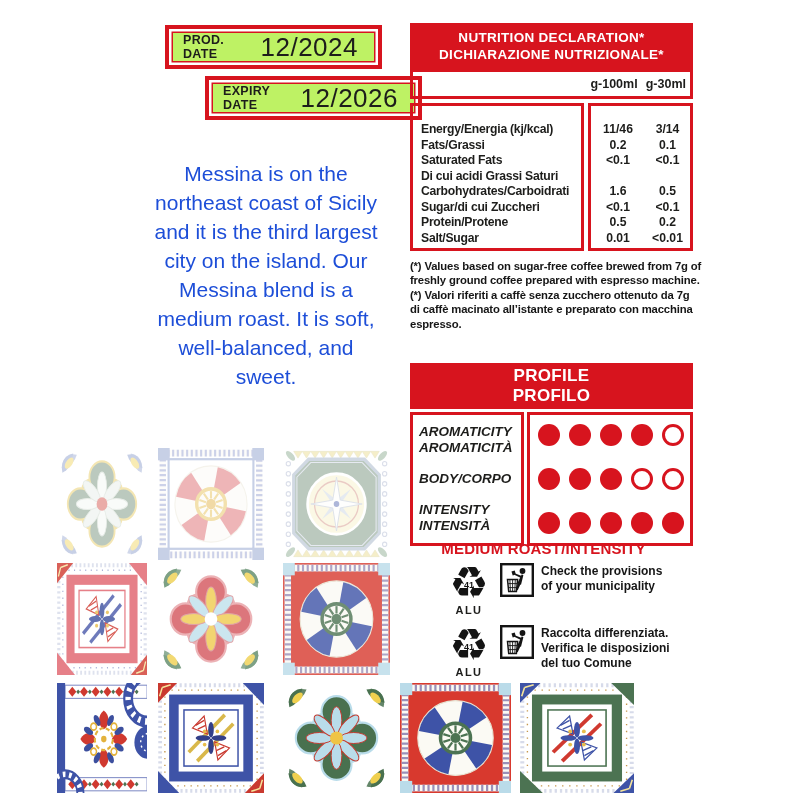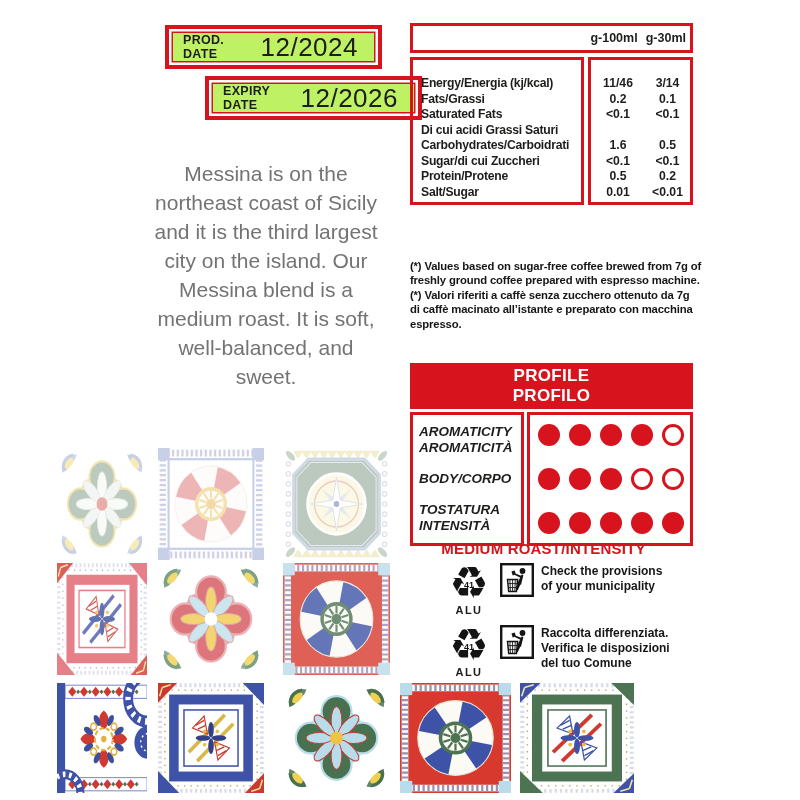--- a/index.html
+++ b/index.html
@@ -10,21 +10,21 @@
   .date-box{position:absolute;left:165px;width:217px;height:44px;background:#bef264;
     border:4px solid var(--red);box-shadow:inset 0 0 0 2.5px #fff, inset 0 0 0 4px var(--red);
     box-sizing:border-box;display:flex;align-items:center;justify-content:space-between;
     padding:0 20px 0 14px;}
   .date-box.prod{top:25px;} .date-box.expiry{top:76px;margin-left:40px;}
   .date-label{font-size:12.5px;font-weight:700;letter-spacing:.3px;}
   .date-value{font-size:26px;letter-spacing:.5px;}
 
   
   .description{position:absolute;left:128px;top:159px;width:276px;text-align:center;
-    font-size:21px;line-height:29px;color:#737373;white-space:pre-line;}
+    font-size:21px;line-height:29px;color:#1d4ed8;white-space:pre-line;}
 
   
   .nutrition{position:absolute;left:410px;top:23px;width:283px;}
   .red-header{background:var(--red);color:#fff;text-align:center;font-weight:700;
     font-size:13.5px;line-height:17px;padding:6px 2px;letter-spacing:.3px;}
   .nut-sub{border:3px solid var(--red);height:30px;box-sizing:border-box;display:flex;
     justify-content:flex-end;align-items:center;padding-right:4px;font-size:12.5px;font-weight:700;}
   .nut-sub .h1{width:54px;text-align:center;} .nut-sub .h2{width:45px;text-align:right;}
   .nut-body{display:flex;gap:4px;margin-top:4px;}
   .nut-labels{flex:1;border:3px solid var(--red);box-sizing:border-box;height:148px;
@@ -532,20 +532,24 @@
   <div class="description">Messina is on the
 northeast coast of Sicily
 and it is the third largest
 city on the island. Our
 Messina blend is a
 medium roast. It is soft,
 well-balanced, and
 sweet.</div>
 
   <div class="nutrition">
+    <div class="red-header">
+      <div>NUTRITION DECLARATION*</div>
+      <div>DICHIARAZIONE NUTRIZIONALE*</div>
+    </div>
     <div class="nut-sub">
       <span class="h1">g-100ml</span>
       <span class="h2">g-30ml</span>
     </div>
     <div class="nut-body">
       <div class="nut-labels" id="nut-labels">
           <div class="nut-row-label">Energy/Energia (kj/kcal)</div>
           <div class="nut-row-label">Fats/Grassi</div>
           <div class="nut-row-label">Saturated Fats</div>
           <div class="nut-row-label">Di cui acidi Grassi Saturi</div>
@@ -599,21 +603,21 @@
   <div class="profile">
     <div class="red-header">
       <div>PROFILE</div>
       <div>PROFILO</div>
     </div>
     <div class="profile-body">
       <div class="profile-labels" id="profile-labels">
           <div class="profile-label">AROMATICITY
 AROMATICITÀ</div>
           <div class="profile-label">BODY/CORPO</div>
-          <div class="profile-label">TOSTATURA
+          <div class="profile-label">INTENSITY
 INTENSITÀ</div>
         </div>
       <div class="profile-dots" id="profile-dots">
           <div class="dot-row">
             <span class="dot filled"></span>
             <span class="dot filled"></span>
             <span class="dot filled"></span>
             <span class="dot filled"></span>
             <span class="dot empty"></span>
           </div>

